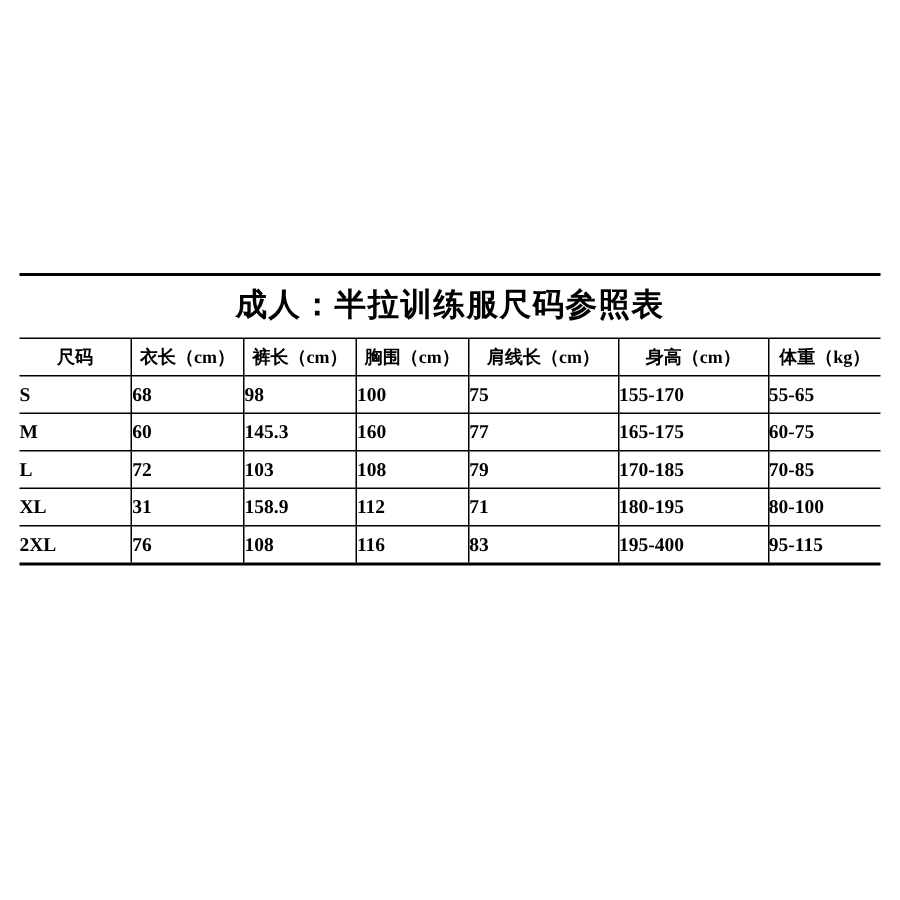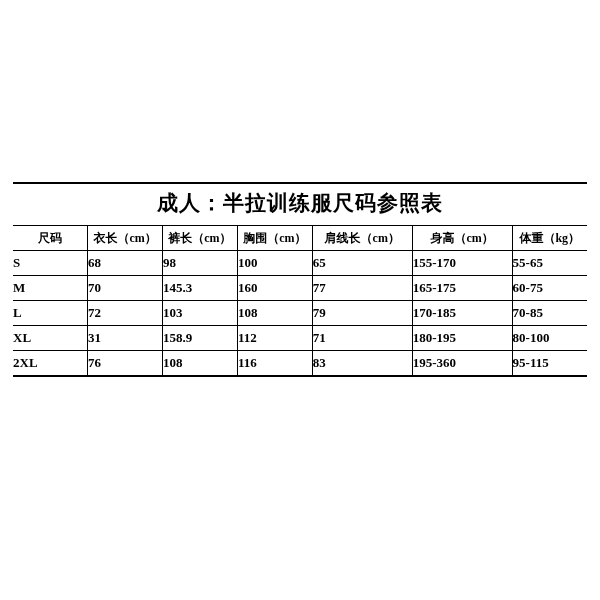--- a/index.html
+++ b/index.html
@@ -109,27 +109,27 @@
           <th>胸围（cm）</th>
           <th>肩线长（cm）</th>
           <th>身高（cm）</th>
           <th>体重（kg）</th>
         </tr>
         <tr>
           <td>S</td>
           <td>68</td>
           <td>98</td>
           <td>100</td>
-          <td>65</td>
+          <td>75</td>
           <td>155-170</td>
           <td>55-65</td>
         </tr>
         <tr>
           <td>M</td>
-          <td>70</td>
+          <td>60</td>
           <td>145.3</td>
           <td>160</td>
           <td>77</td>
           <td>165-175</td>
           <td>60-75</td>
         </tr>
         <tr>
           <td>L</td>
           <td>72</td>
           <td>103</td>
@@ -146,21 +146,21 @@
           <td>71</td>
           <td>180-195</td>
           <td>80-100</td>
         </tr>
         <tr>
           <td>2XL</td>
           <td>76</td>
           <td>108</td>
           <td>116</td>
           <td>83</td>
-          <td>195-360</td>
+          <td>195-400</td>
           <td>95-115</td>
         </tr>
       </tbody>
     </table>
 
 
   </div>
 
 </div>
 

